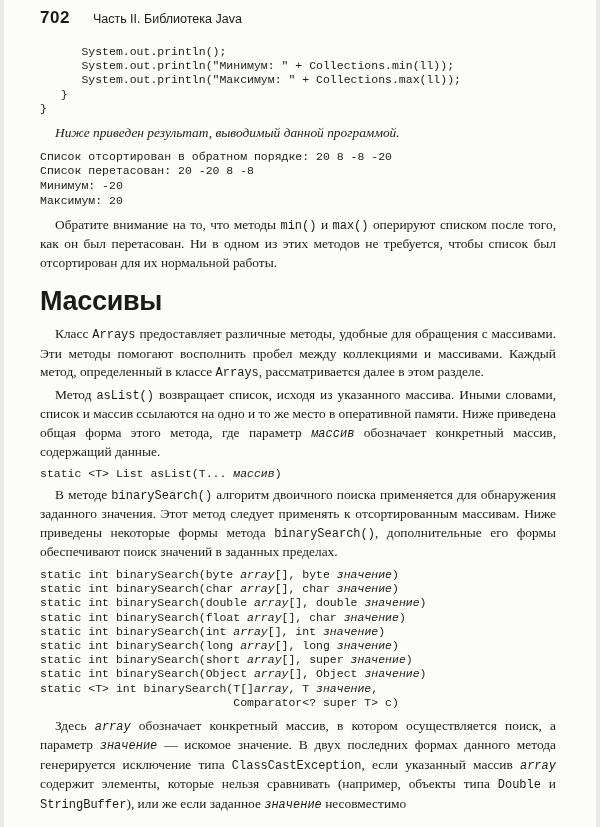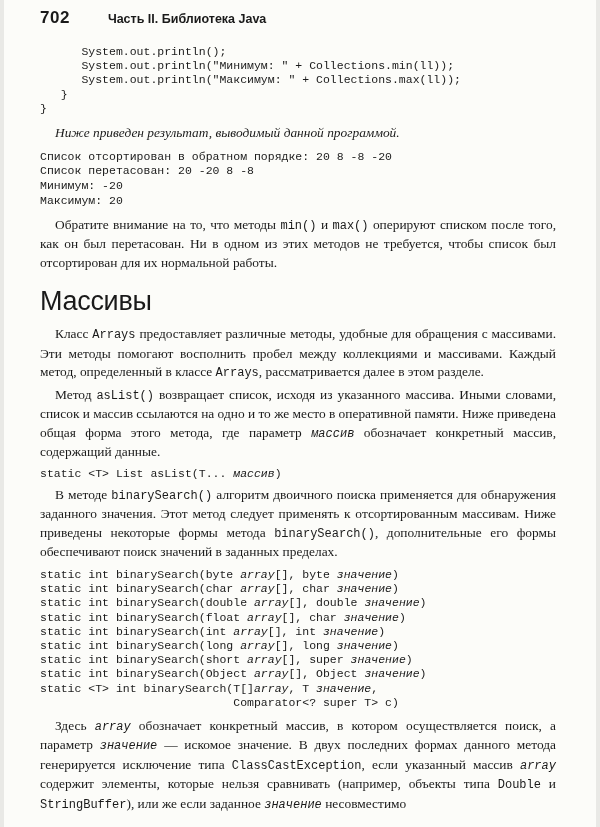--- a/index.html
+++ b/index.html
@@ -16,22 +16,22 @@
   }
   
   .runhead{display:flex;align-items:baseline;margin:0 0 16px 0;}
   .pagenum{
     font-family:"Liberation Sans", sans-serif;
     font-weight:700;font-size:17px;line-height:20px;
     letter-spacing:0.5px;
   }
   .htitle{
     font-family:"Liberation Sans", sans-serif;
-    font-weight:700;font-size:12.5px;line-height:20px;
-    margin-left:38px;
+    font-weight:400;font-size:12.5px;line-height:20px;
+    margin-left:23px;
   }
   
   .codeblock{
     font-family:"Liberation Mono", monospace;
     font-size:11.5px;line-height:14.2px;
     margin:0;
   }
   .codeblock .codeline{white-space:pre;}
   .cb-top{margin:0 0 8px 0;}
   .cb-output{line-height:14.8px;margin:7px 0 7px 0;}
@@ -51,21 +51,21 @@
   .p-bsearch{margin:0;}
   .p-meaning{margin:0;}
   .mono{
     font-family:"Liberation Mono", monospace;
     font-size:12px;
   }
   .it{font-style:italic;}
   
   .secheading{
     font-family:"Liberation Sans", sans-serif;
-    font-weight:400;
+    font-weight:700;
     font-size:27px;line-height:30px;
     letter-spacing:-0.3px;
     margin:14px 0 9px 0;
     text-indent:0;
   }
 </style>
 </head>
 <body>
 
 <div class="page">

